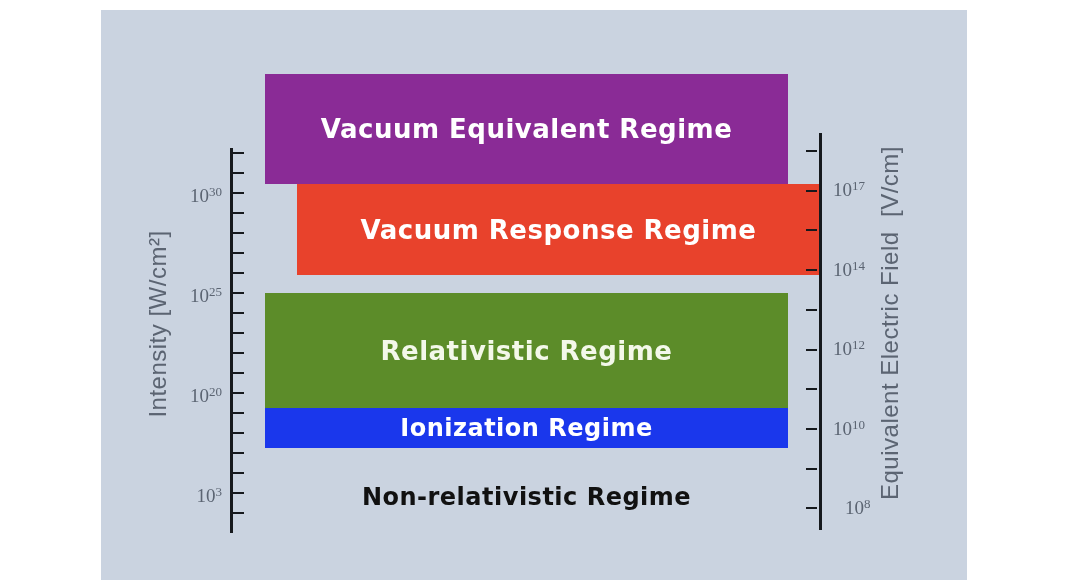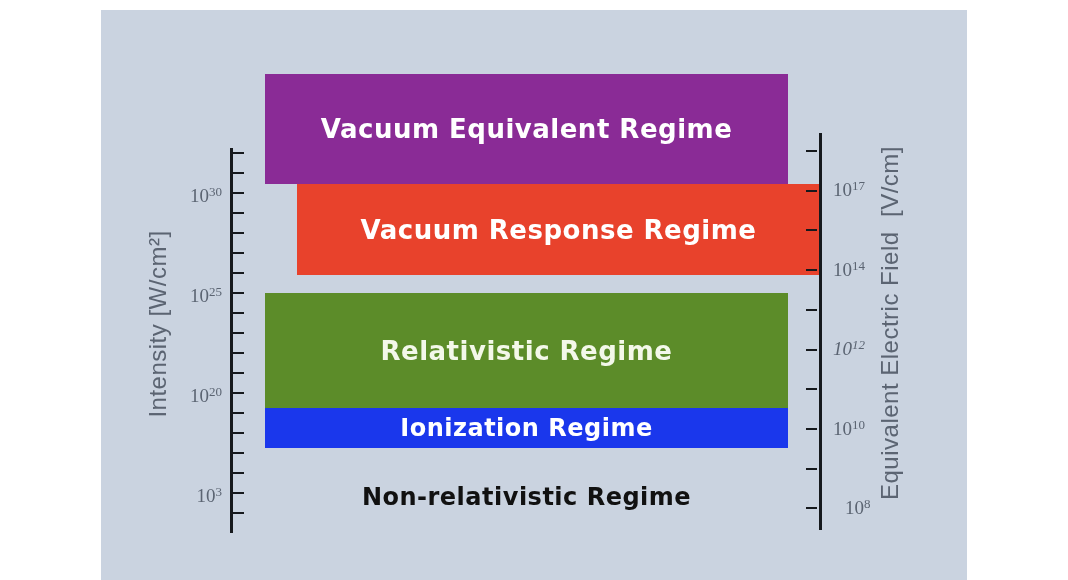--- a/index.html
+++ b/index.html
@@ -139,18 +139,18 @@
       <div class="tick" style="left: 806px; top: 309px; background: rgb(22, 25, 29);"></div>
       <div class="tick" style="left: 806px; top: 349px; background: rgb(22, 25, 29);"></div>
       <div class="tick" style="left: 806px; top: 388px; background: rgb(22, 25, 29);"></div>
       <div class="tick" style="left: 806px; top: 428px; background: rgb(22, 25, 29);"></div>
       <div class="tick" style="left: 806px; top: 468px; background: rgb(22, 25, 29);"></div>
       <div class="tick" style="left: 806px; top: 507px; background: rgb(22, 25, 29);"></div>
     </div>
   <div id="right-tick-labels">
       <span class="tick-label tick-label-right" style="top: 177px; color: rgb(91, 100, 114);">10<sup>17</sup></span>
       <span class="tick-label tick-label-right" style="top: 257px; color: rgb(91, 100, 114);">10<sup>14</sup></span>
-      <span class="tick-label tick-label-right" style="top: 336px; color: rgb(91, 100, 114); font-style: italic;">10<sup>12</sup></span>
+      <span class="tick-label tick-label-right" style="top: 336px; color: rgb(91, 100, 114);">10<sup>12</sup></span>
       <span class="tick-label tick-label-right" style="top: 416px; color: rgb(91, 100, 114);">10<sup>10</sup></span>
       <span class="tick-label tick-label-right" style="top: 495px; color: rgb(91, 100, 114); margin-left: 12px;">10<sup>8</sup></span>
     </div>
   <div class="axis-title axis-title-right" style="color: rgb(91, 100, 114);">Equivalent Electric Field  [V/cm]</div>
 </div>
 
 </body></html>

